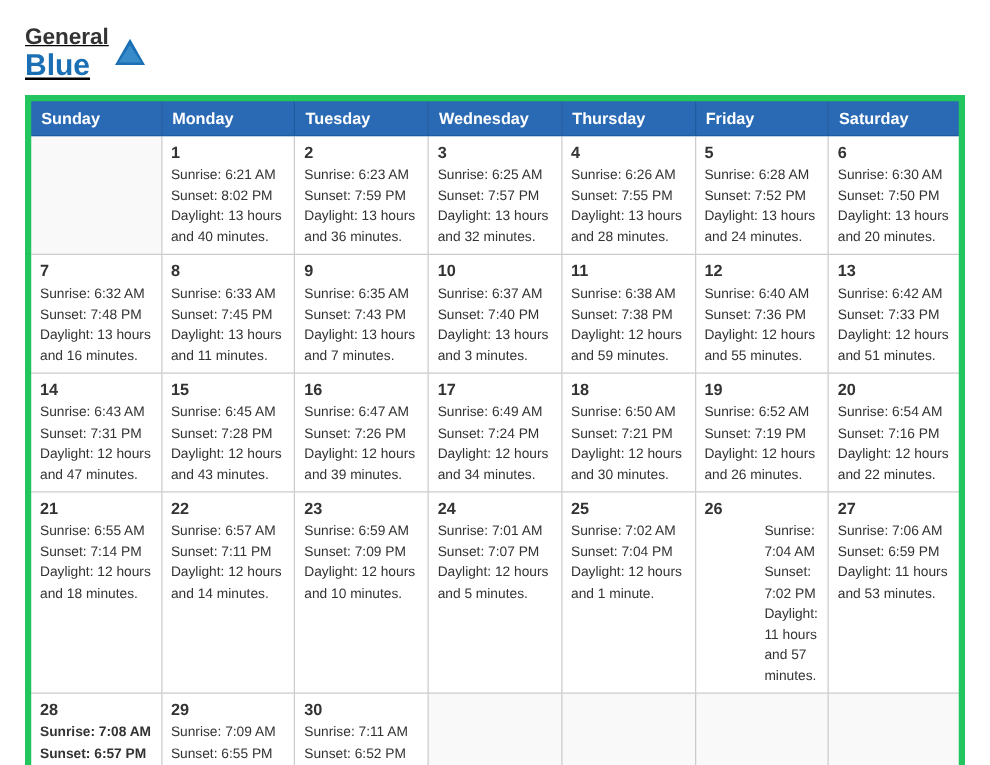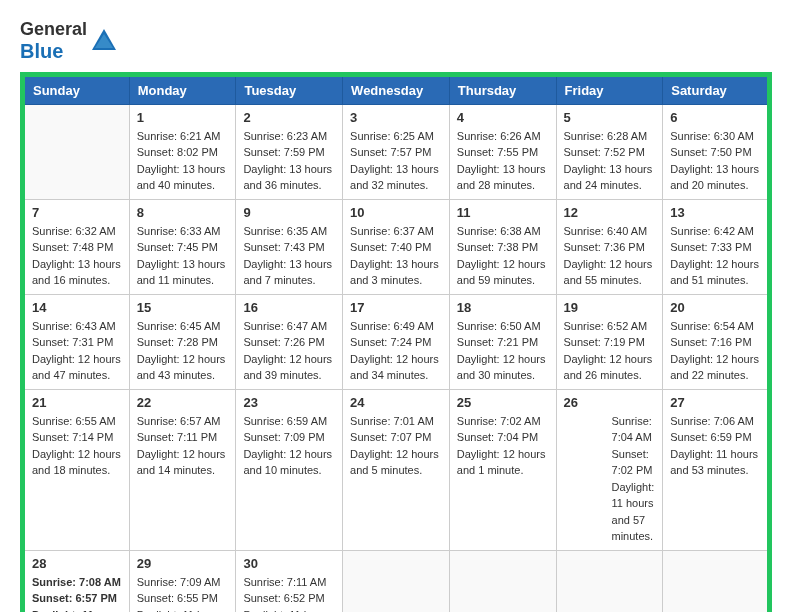--- a/index.html
+++ b/index.html
@@ -17,28 +17,29 @@
       margin-bottom: 10px;
     }
     .logo {
       display: flex;
       align-items: center;
     }
     .logo-text {
       display: flex;
       flex-direction: column;
       line-height: 1.1;
+      text-decoration: underline;
     }
     .logo-general {
       font-size: 18px;
       font-weight: bold;
       color: #333;
     }
     .logo-blue {
-      font-size: 20px;
+      font-size: 24px;
       font-weight: bold;
       color: #1a6fb5;
     }
     .logo-icon {
       width: 30px;
       height: 30px;
       margin-left: 2px;
     }
     .title-block {
       text-align: right;

